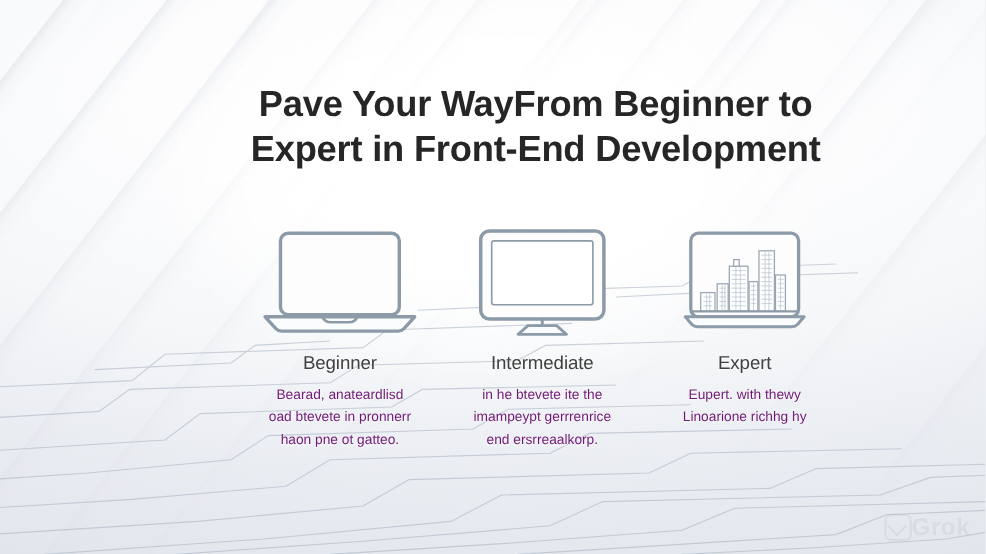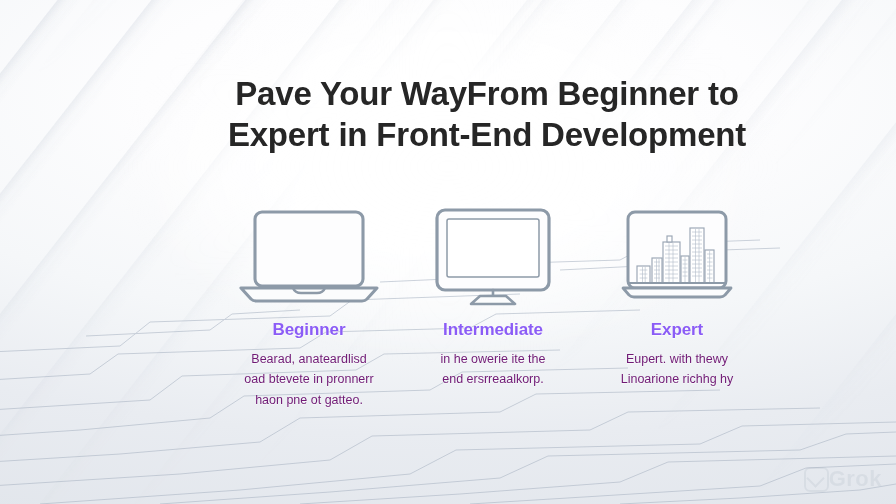--- a/index.html
+++ b/index.html
@@ -84,21 +84,21 @@
   .columns{
     position:absolute;left:178px;top:196px;width:552px;
     display:flex;
   }
   .col{width:184px;display:flex;flex-direction:column;align-items:center;}
 
   .icon-wrap{height:118px;display:flex;align-items:center;justify-content:center;}
 
   .col-title{
     margin-top:6px;
-    font-size:17px;font-weight:bold;color:#8b5cf6;
+    font-size:17px;font-weight:normal;color:#404040;
     letter-spacing:-.1px;
     text-shadow:0 1px 1px rgba(255,255,255,.8);
   }
   .col-body{
     margin-top:9px;
     font-size:12.5px;line-height:1.62;
     color:#701a75;
     text-align:center;
     width:172px;
     text-shadow:0 1px 1px rgba(255,255,255,.7);
@@ -168,21 +168,22 @@
         <div class="icon-wrap">
           <svg width="152" height="110" viewBox="0 0 152 110" fill="none" stroke="#8d9aa8" stroke-width="3.2" stroke-linejoin="round" stroke-linecap="round">
             <rect x="20" y="10" width="112" height="80" rx="8" fill="#fdfdfe"></rect>
             <rect x="30" y="19" width="92" height="58" rx="2" stroke-width="1.5" fill="#ffffff"></rect>
             <path d="M76 90 L76 96" stroke-width="2.6"></path>
             <path d="M54 104 L63 96 L89 96 L98 104 Z" fill="#fbfcfd" stroke-width="2.6"></path>
           </svg>
         </div>
         <div class="col-title">Intermediate</div>
         <div class="col-body">
-          <span class="bl">in he owerie ite the</span>
+          <span class="bl">in he btevete ite the</span>
+          <span class="bl">imampeypt gerrrenrice</span>
           <span class="bl">end ersrreaalkorp.</span>
         </div>
       </div>
 
       <div class="col">
         <div class="icon-wrap">
           <svg width="152" height="110" viewBox="0 0 152 110" fill="none">
             <rect x="27" y="12" width="98" height="76" rx="7" fill="#fdfdfe" stroke="#8d9aa8" stroke-width="3"></rect>
             <g stroke="#9aa6b4" stroke-width="1.15" fill="#ffffff">
               <rect x="36" y="66" width="13" height="17"></rect>

